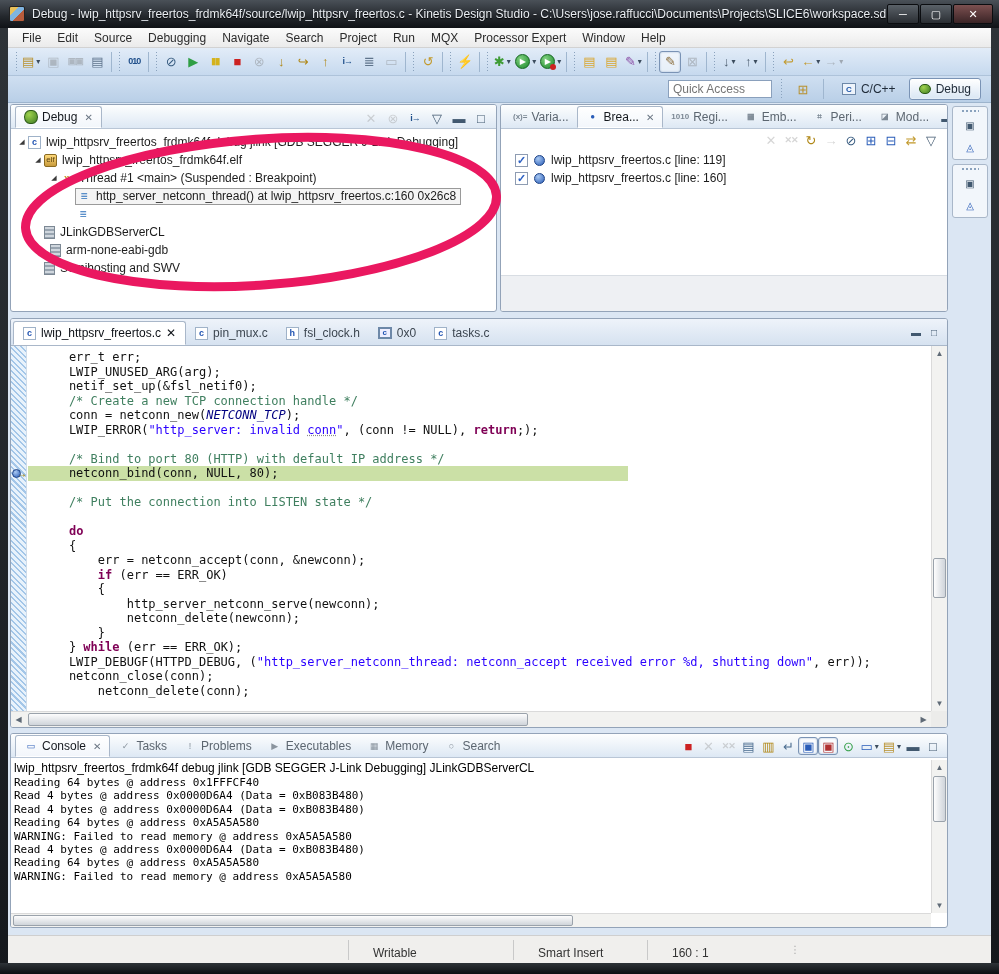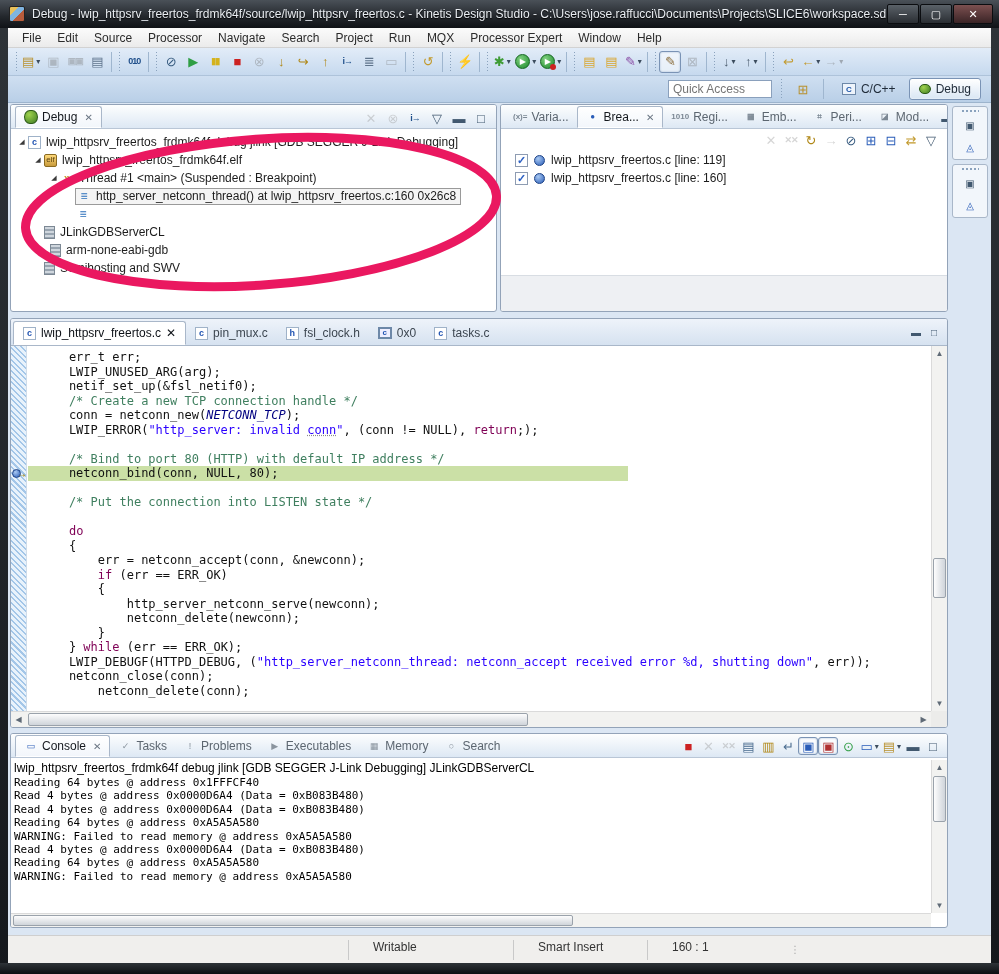--- a/index.html
+++ b/index.html
@@ -87,21 +87,21 @@
   .ed-body{position:absolute;top:27px;left:0;right:16px;bottom:16px;background:#fff;overflow:hidden;}
   .ruler{position:absolute;left:0;top:0;bottom:0;width:16px;border-right:1px solid #cfdce9;
     background:repeating-linear-gradient(45deg,#a3c6e8 0 1.5px,#e8f2fb 1.5px 4px);}
   .code{position:absolute;left:17px;top:0;right:0;bottom:0;padding:4px 4px 0 12px;
     font:12px/14.5px "DejaVu Sans Mono",monospace;color:#111;}
   .cl{white-space:pre;height:14.5px;position:relative;z-index:2;}
   .hlbar{position:absolute;left:17px;width:600px;height:14.5px;background:#cbe0a6;z-index:1;}
   .ipmark{position:absolute;left:1px;width:15px;height:14px;z-index:3;display:flex;align-items:center;}
   .ipmark .ball{width:9px;height:9px;border-radius:50%;background:radial-gradient(circle at 35% 30%,#a9c9f2,#2a5db8);border:1px solid #1d4286;}
   .ipmark .arr{color:#b8a335;font-size:10px;font-weight:bold;margin-left:-4px;text-shadow:0 0 1px #6b5d12;}
-  .cm{color:#3F7F5F;} .str{color:#2A00FF;} .kw{color:#7F0055;font-weight:normal;} .mac{color:#000080;font-style:italic;}
+  .cm{color:#3F7F5F;} .str{color:#2A00FF;} .kw{color:#7F0055;font-weight:bold;} .mac{color:#000080;font-style:italic;}
   .su{color:#2A00FF;text-decoration:underline dotted #8a8a8a;}
   
   .vsb{position:absolute;top:27px;right:0;bottom:16px;width:16px;background:#f2f2f0;border-left:1px solid #dadada;}
   .vsb .up,.vsb .dn{position:absolute;left:0;width:15px;height:15px;text-align:center;font-size:8px;color:#5f6a76;line-height:15px;}
   .vsb .up{top:0;} .vsb .dn{bottom:0;}
   .thumb-v{position:absolute;left:1px;width:13px;background:linear-gradient(90deg,#fdfdfd,#cfd4da);border:1px solid #9aa2ab;border-radius:2px;}
   .hsb{position:absolute;left:0;right:16px;bottom:0;height:16px;background:#f2f2f0;border-top:1px solid #dadada;}
   .hsb .lf,.hsb .rt{position:absolute;top:0;width:15px;height:15px;text-align:center;font-size:8px;color:#5f6a76;line-height:15px;}
   .hsb .lf{left:0;} .hsb .rt{right:0;}
   .thumb-h{position:absolute;top:1px;height:13px;background:linear-gradient(#fdfdfd,#cfd4da);border:1px solid #9aa2ab;border-radius:2px;}
@@ -109,21 +109,21 @@
   
   .con-body{position:absolute;top:26px;left:0;right:16px;bottom:14px;background:#fff;overflow:hidden;padding:1px 3px;}
   .con-title{font:12px/15px "Liberation Sans",sans-serif;color:#000;white-space:pre;}
   .con-line{font:11px/13.4px "DejaVu Sans Mono",monospace;color:#000;white-space:pre;}
   .con-vsb{position:absolute;top:26px;right:0;bottom:14px;width:16px;background:#f2f2f0;border-left:1px solid #dadada;}
   .con-hsb{position:absolute;left:0;right:16px;bottom:0;height:14px;background:#f2f2f0;border-top:1px solid #dadada;}
   
   .statusbar{position:absolute;left:8px;top:935px;width:983px;height:28px;background:#f0efed;border-top:1px solid #cfcfcf;
     display:flex;align-items:center;font-size:12px;color:#333;}
   .sb-spacer{width:340px;height:100%;}
-  .sb-cell{height:20px;display:flex;align-items:flex-start;padding-left:24px;border-left:1px solid #c9c9c9;}
+  .sb-cell{height:20px;display:flex;align-items:flex-end;padding-left:24px;border-left:1px solid #c9c9c9;}
   .sb-dots{margin-left:30px;color:#aaa;font-size:10px;letter-spacing:1px;}
   
   .annot{position:absolute;left:14px;top:128px;width:500px;height:172px;z-index:60;pointer-events:none;}
 </style>
 </head>
 <body>
 
 <div class="win">
 
   <div class="titlebar">
@@ -136,21 +136,21 @@
     </span>
   </div>
   <div class="frame-l"></div>
   <div class="frame-r"></div>
   <div class="frame-b"></div>
 
   <div class="menubar" id="menubar">
       <span class="menu-item">File</span>
       <span class="menu-item">Edit</span>
       <span class="menu-item">Source</span>
-      <span class="menu-item">Processor</span>
+      <span class="menu-item">Debugging</span>
       <span class="menu-item">Navigate</span>
       <span class="menu-item">Search</span>
       <span class="menu-item">Project</span>
       <span class="menu-item">Run</span>
       <span class="menu-item">MQX</span>
       <span class="menu-item">Processor Expert</span>
       <span class="menu-item">Window</span>
       <span class="menu-item">Help</span>
     </div>
 

